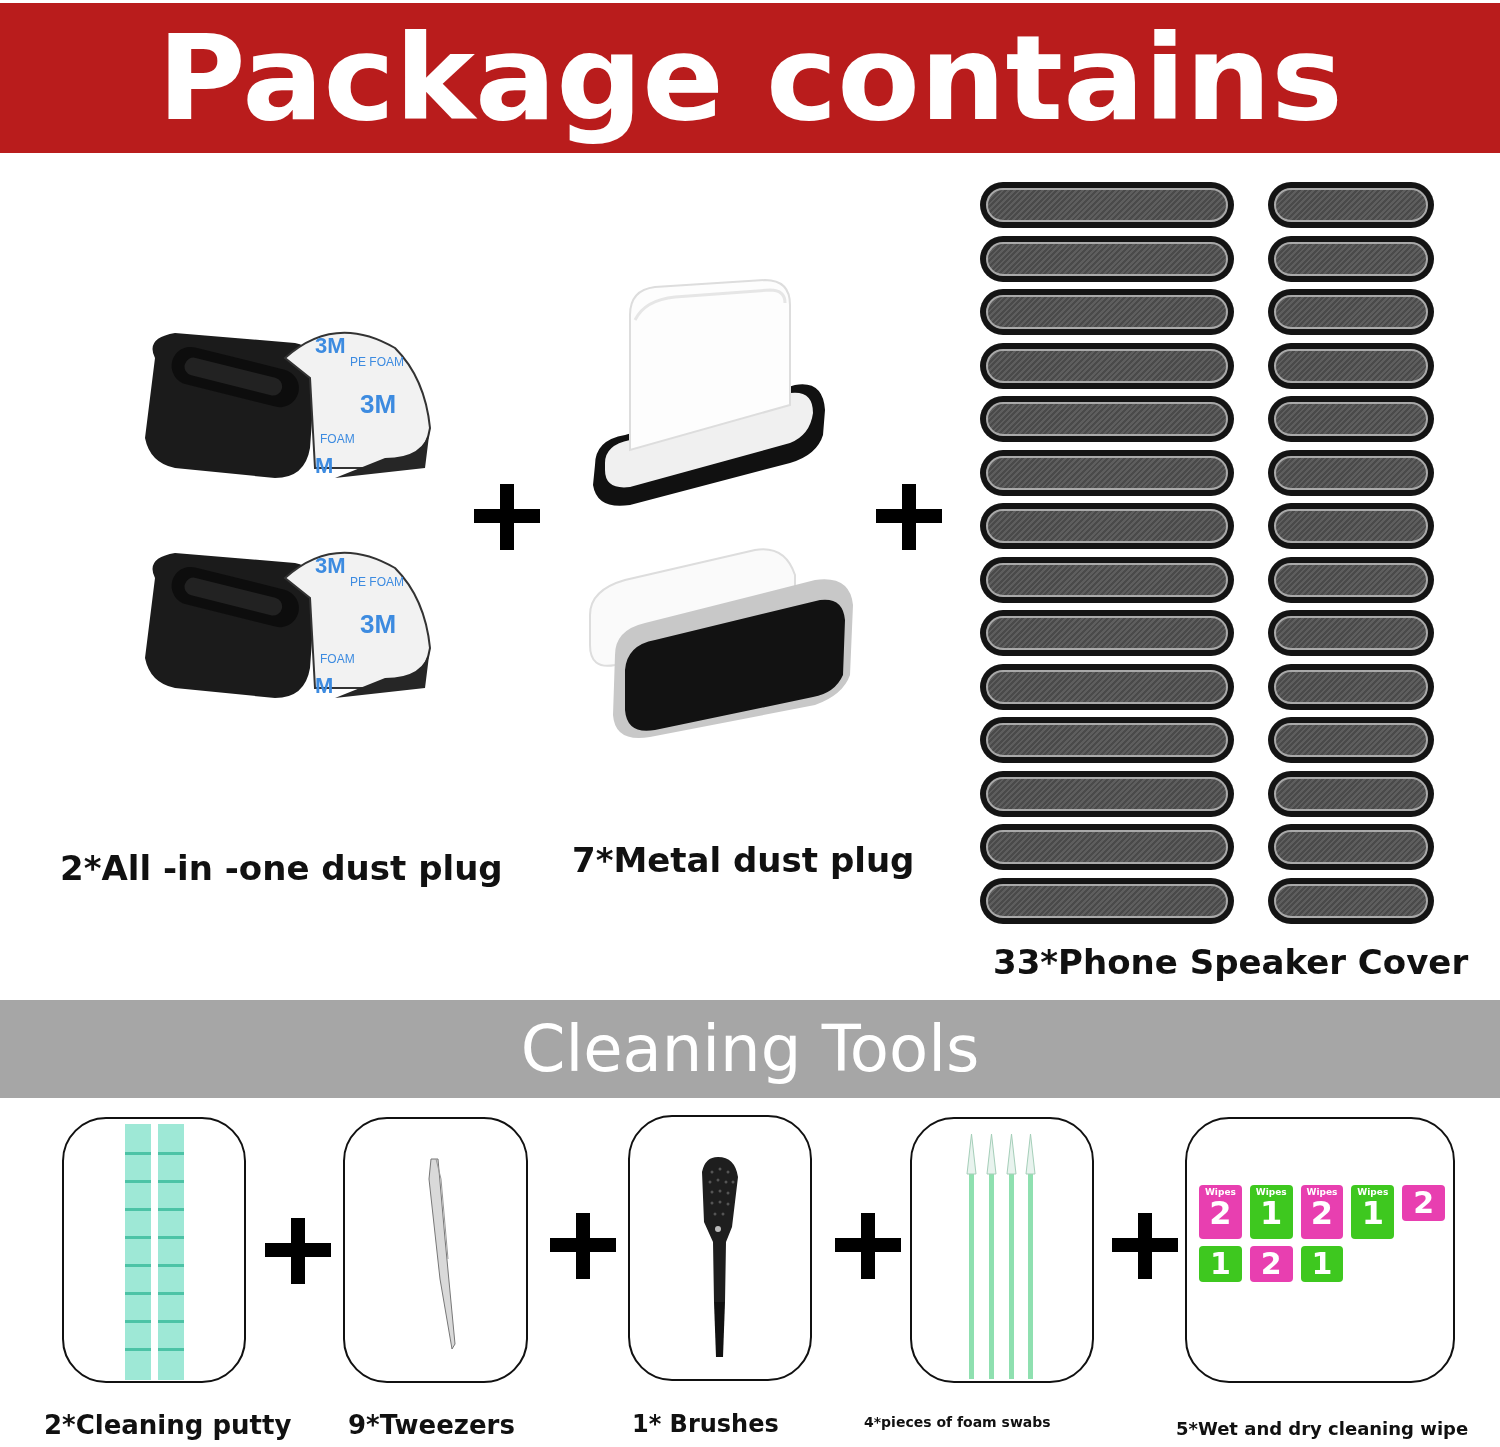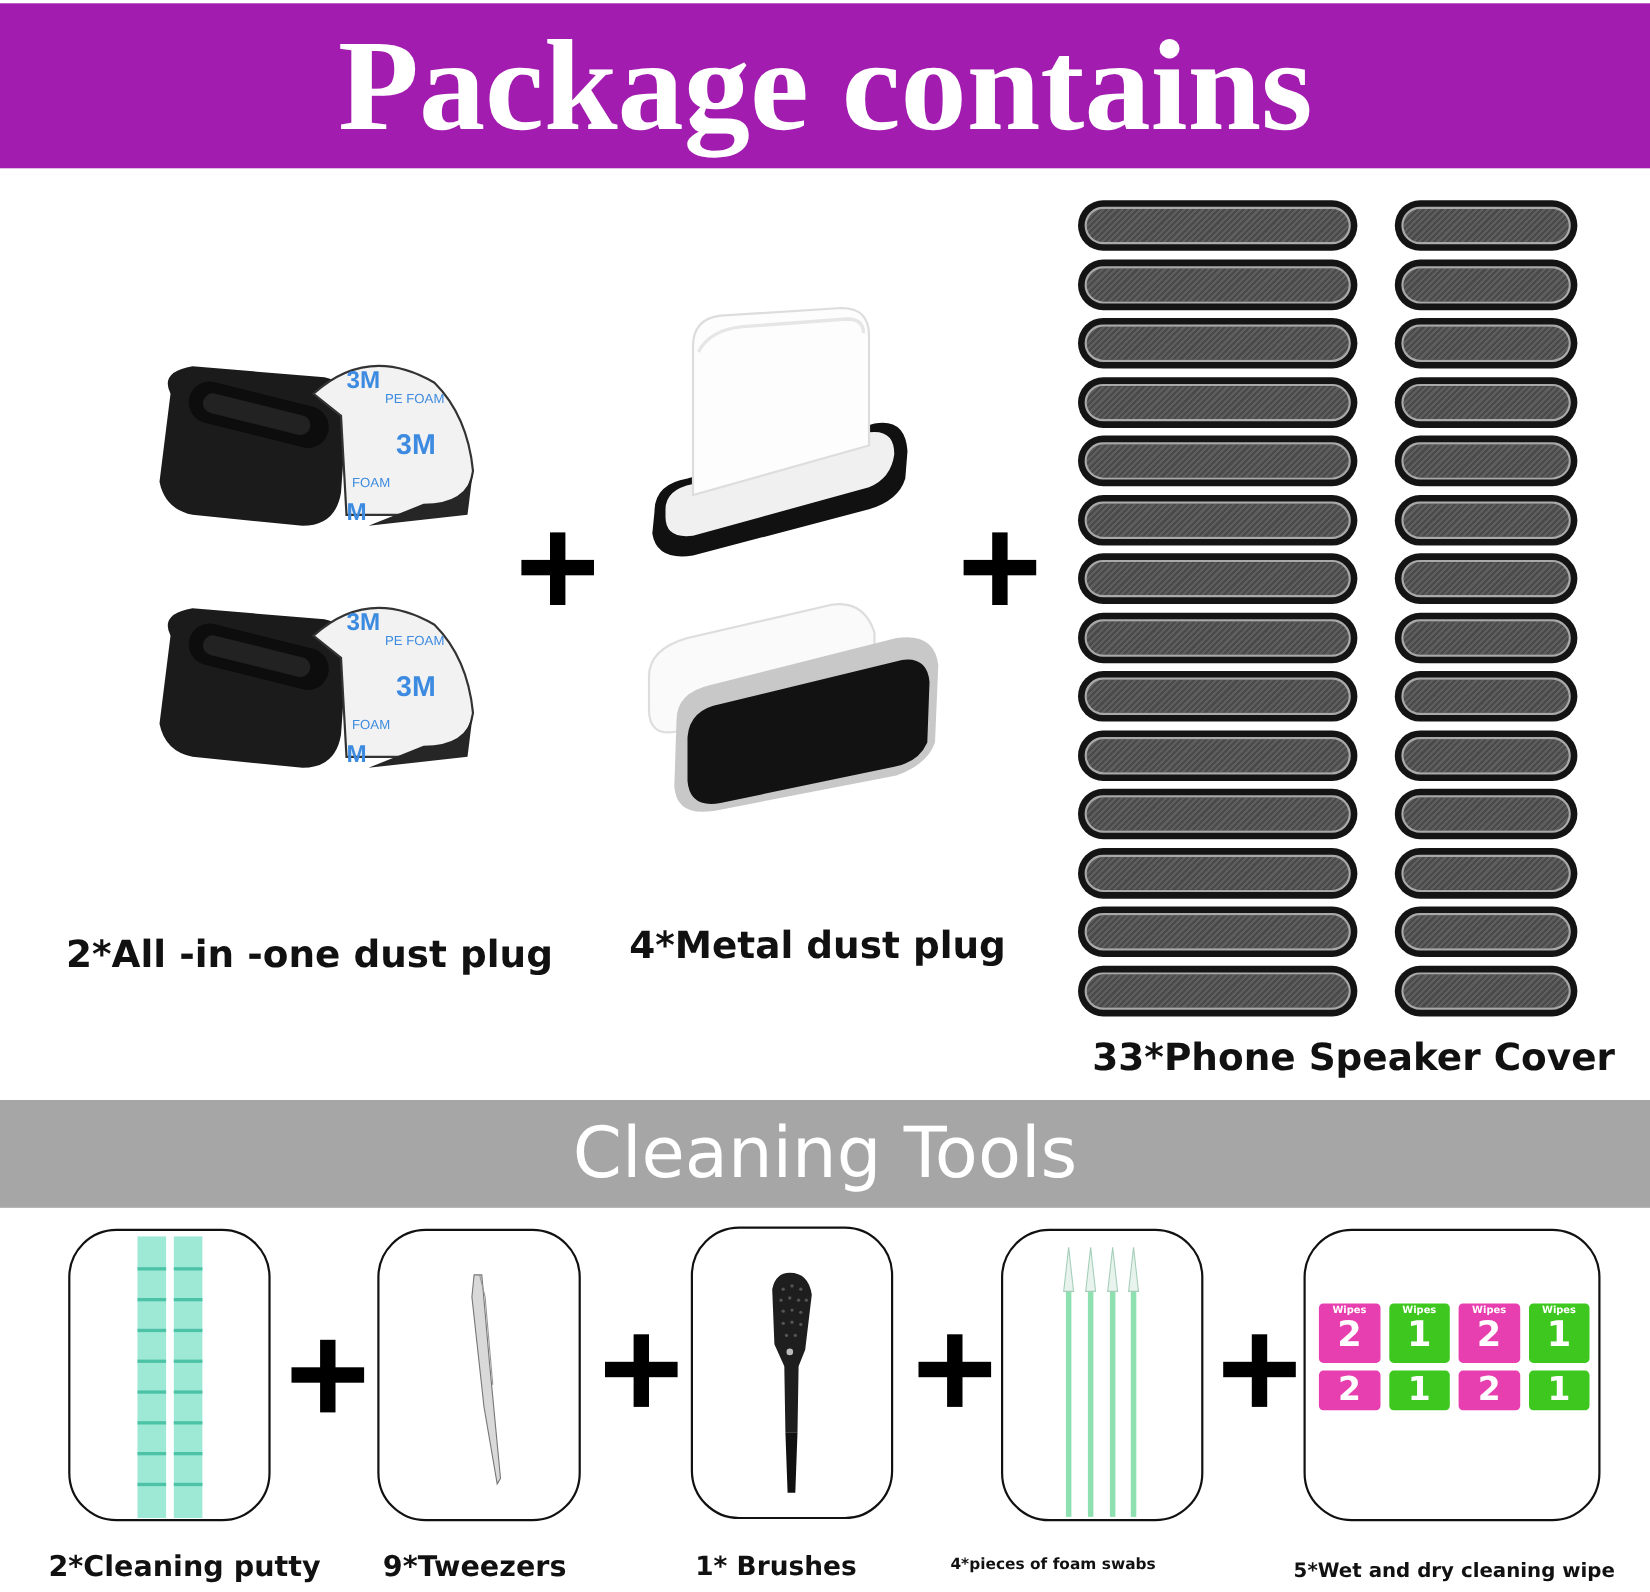--- a/index.html
+++ b/index.html
@@ -1,20 +1,20 @@
 <!DOCTYPE html>
 <html><head>
 <meta charset="utf-8">
 <style>
   * { box-sizing: border-box; margin: 0; padding: 0; }
   body { width: 1500px; height: 1447px; background: #ffffff; position: relative; overflow: hidden; font-family: "DejaVu Sans", "Liberation Sans", sans-serif; }
   .abs { position: absolute; }
 
   
-  .header { left: 0; top: 3px; width: 1500px; height: 150px; background: #a21caf; display: flex; align-items: center; justify-content: center; font-family: Liberation Serif, serif; }
+  .header { left: 0; top: 3px; width: 1500px; height: 150px; background: #b91c1c; display: flex; align-items: center; justify-content: center; }
   .header-title { color: #fff; font-weight: bold; font-size: 118px; letter-spacing: 0px; line-height: 1; transform: scaleX(1.02); }
 
   .sect-band { left: 0; top: 1000px; width: 1500px; height: 98px; background: #a6a6a6; display: flex; align-items: center; justify-content: center; }
   .sect-title { color: #fff; font-weight: normal; font-size: 64px; line-height: 1; }
 
   .label { font-weight: bold; color: #111; white-space: nowrap; text-align: center; }
 
   .plus { width: 66px; height: 66px; }
   .plus::before, .plus::after { content: ""; position: absolute; background: #000; }
   .plus::before { left: 0; top: 25px; width: 66px; height: 14px; }
@@ -67,21 +67,21 @@
   <path d="M20 188 Q20 170 45 165 L205 118 Q228 115 228 138 Q225 160 205 168 L45 212 Q20 215 20 195 Z" fill="#f0f0f0"></path>
   <path d="M45 40 Q45 15 70 12 L180 5 Q205 5 205 30 L205 130 L45 175 Z" fill="#fdfdfd" stroke="#ddd" stroke-width="2"></path>
   <path d="M50 45 Q60 25 90 22 L185 15 Q200 15 200 28" fill="none" stroke="#e6e6e6" stroke-width="3"></path>
 </svg>
 <svg class="abs" style="left:585px;top:545px" width="270" height="195" viewBox="0 0 270 195">
   <path d="M5 70 Q5 45 40 35 L170 5 Q200 0 210 30 L210 60 L30 120 Q5 125 5 100 Z" fill="#fafafa" stroke="#ddd" stroke-width="2"></path>
   <path d="M30 110 Q30 85 60 78 L230 35 Q265 30 268 60 L265 130 Q258 150 230 160 L65 192 Q30 198 28 170 Z" fill="#c8c8c8"></path>
   <path d="M40 125 Q42 100 70 95 L235 55 Q258 52 260 75 L258 130 Q250 148 228 152 L70 185 Q42 190 40 165 Z" fill="#121212"></path>
 </svg>
 
-<div class="abs label" style="left:572px;top:840px;font-size:34px">4*Metal dust plug</div>
+<div class="abs label" style="left:572px;top:840px;font-size:34px">7*Metal dust plug</div>
 
 <div class="abs plus" style="left:876px;top:484px"></div>
 
 <div class="abs" style="left:980px;top:182px;width:456px;height:738px">
   <div style="display:grid;grid-template-columns:254px 166px;column-gap:34px;row-gap:7.5px;">
     <div class="speaker" style="height:46px">
         <div class="speaker-inner"></div>
       </div>
     <div class="speaker" style="height:46px">
         <div class="speaker-inner"></div>
@@ -245,21 +245,21 @@
       <path d="M55 55 L59.5 15 L64 55 Z"></path>
         <path d="M75 55 L79.5 15 L84 55 Z"></path>
       <path d="M95 55 L99.5 15 L104 55 Z"></path>
         <path d="M114 55 L118.5 15 L123 55 Z"></path>
     </g>
   </svg>
 </div>
 <div class="abs plus" style="left:1112px;top:1213px"></div>
 
 <div class="abs tool-box" style="left:1185px;top:1117px;width:270px;height:266px">
-  <div class="abs" style="left:12px;top:66px;width:246px;height:100px;display:grid;grid-template-columns:repeat(4,1fr);column-gap:8px;row-gap:4px">
+  <div class="abs" style="left:12px;top:66px;width:246px;height:100px;display:grid;grid-template-columns:repeat(5,1fr);column-gap:8px;row-gap:4px">
     <div style="background:#e83fb0;border-radius:4px;color:#fff;text-align:center;font-weight:bold;font-size:9px;line-height:1;padding-top:3px;height:54px">
         <div>Wipes</div>
         <div style="font-size:32px">2</div>
       </div>
     <div style="background:#3ec81f;border-radius:4px;color:#fff;text-align:center;font-weight:bold;font-size:9px;line-height:1;padding-top:3px;height:54px">
         <div>Wipes</div>
         <div style="font-size:32px">1</div>
       </div>
     <div style="background:#e83fb0;border-radius:4px;color:#fff;text-align:center;font-weight:bold;font-size:9px;line-height:1;padding-top:3px;height:54px">
         <div>Wipes</div>

